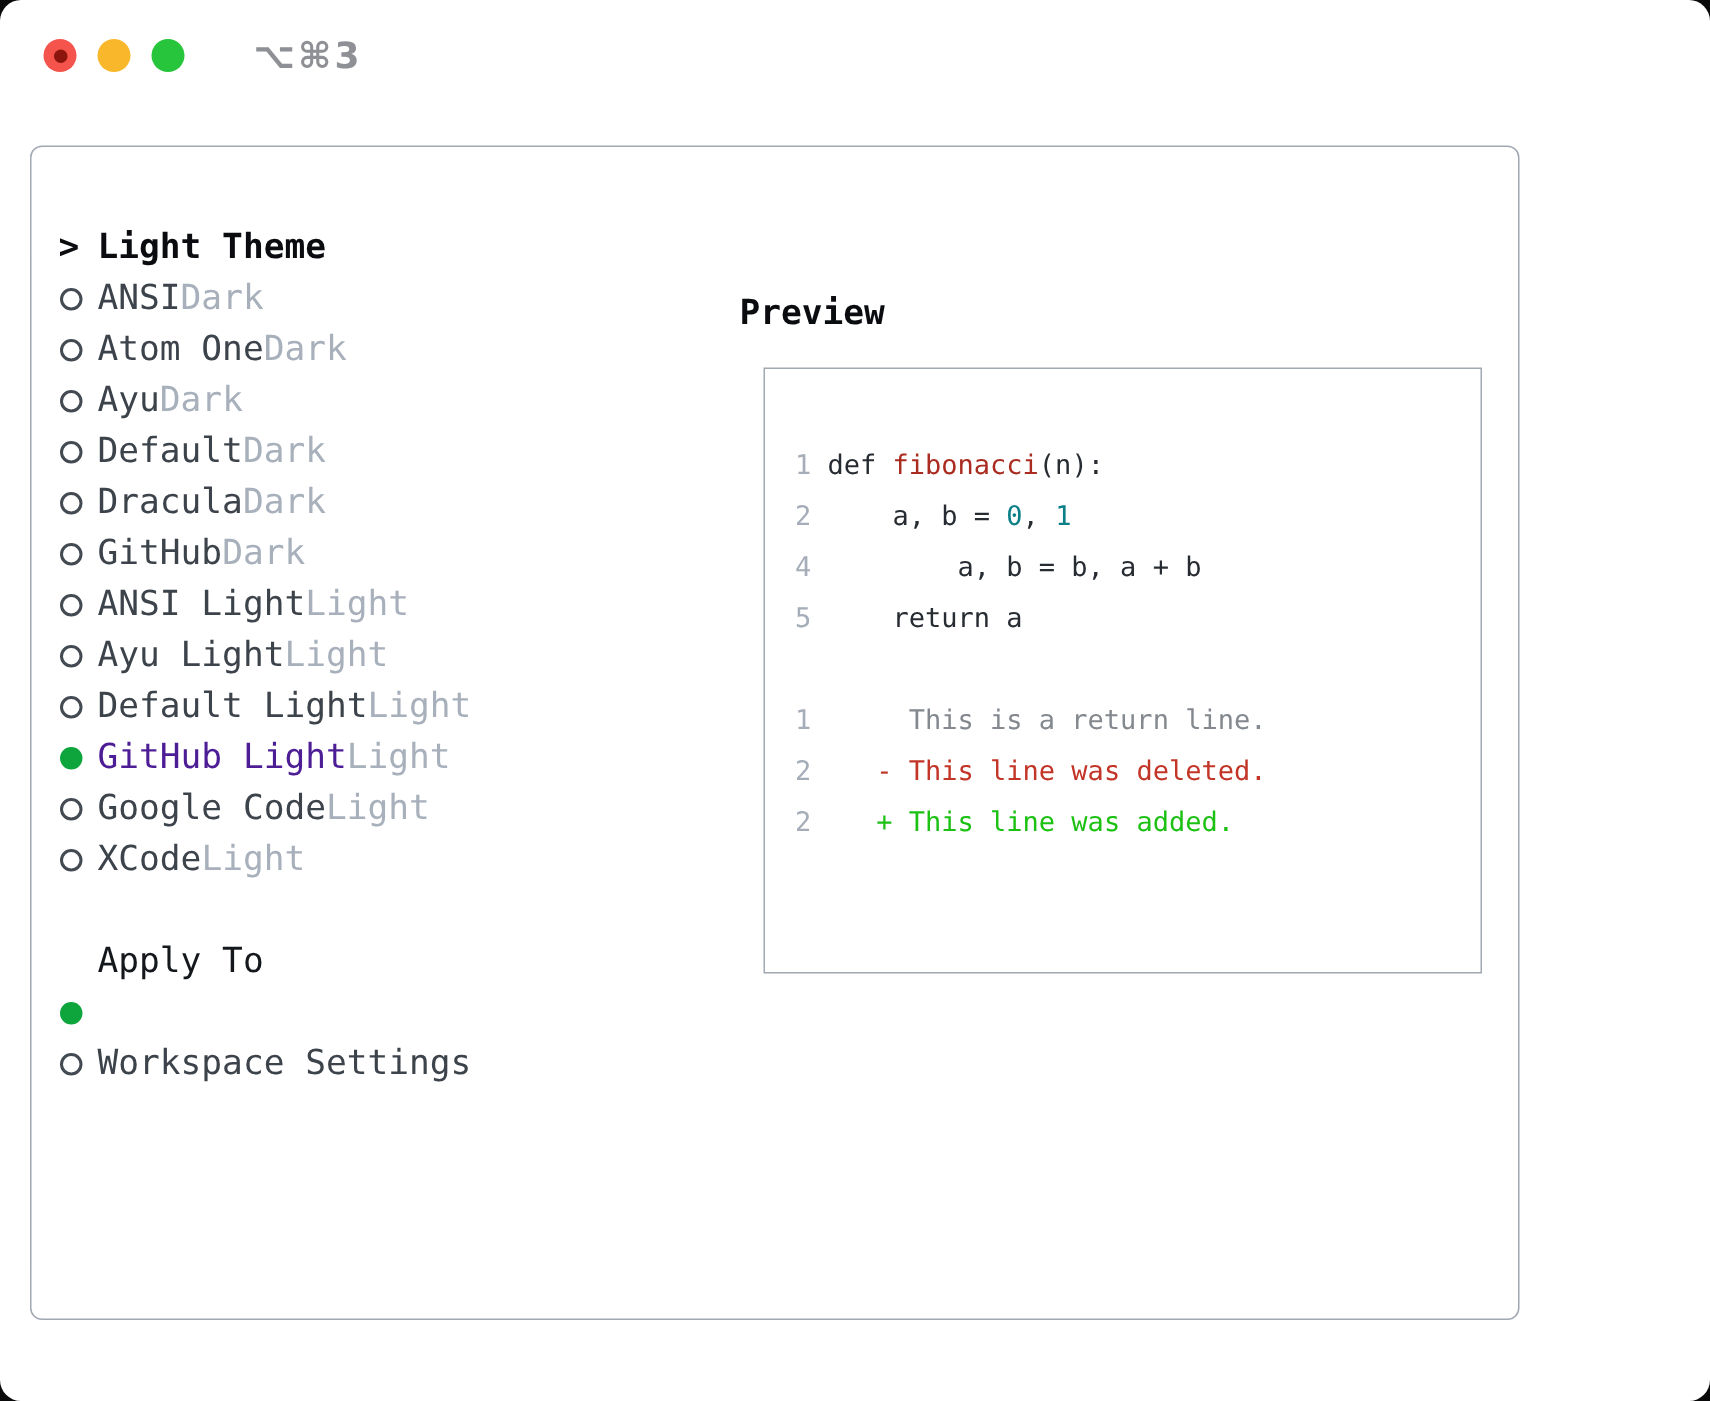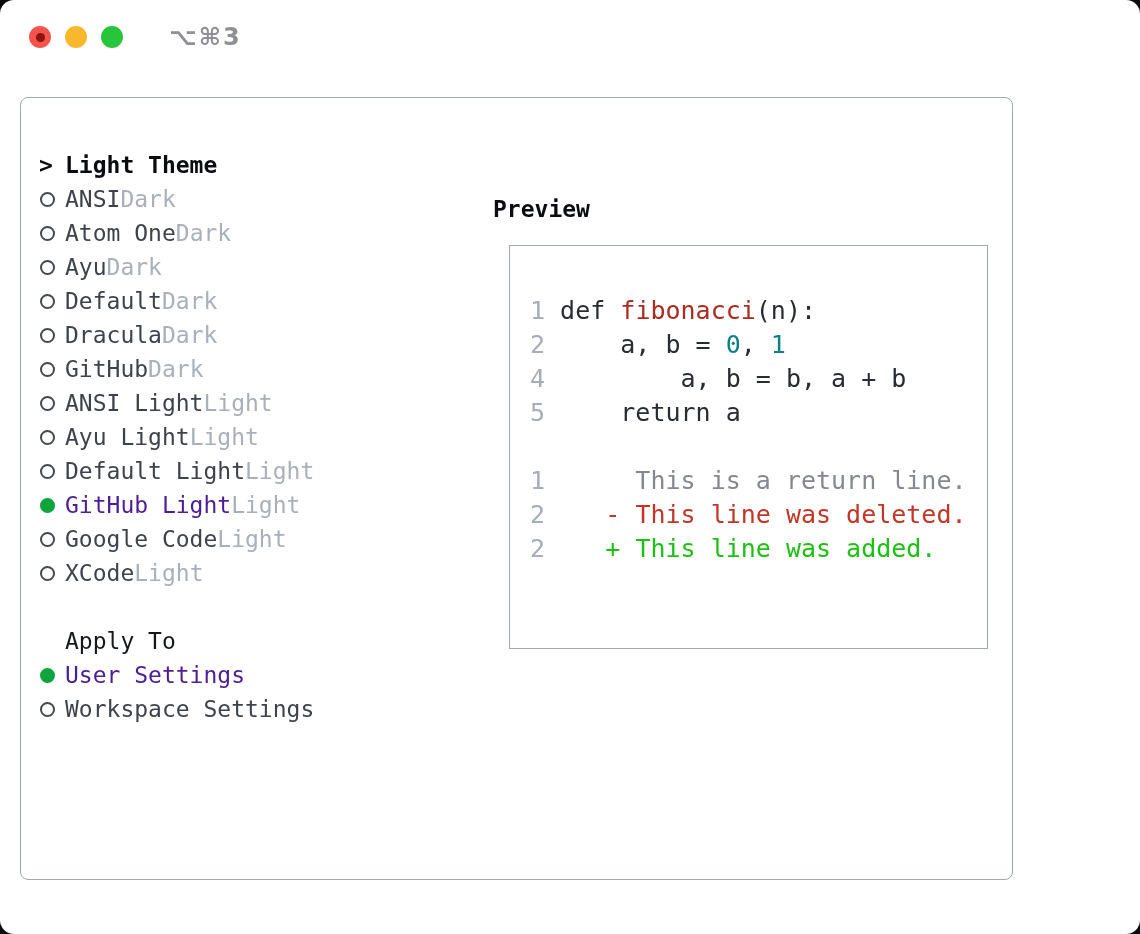--- a/index.html
+++ b/index.html
@@ -58,21 +58,21 @@
     white-space:normal;line-height:34px;
   }
   
   .preview-panel{position:absolute;left:472px;top:50px;width:500px;margin-top:44px;}
   .preview-hdr{font-size:23px;line-height:34px;font-weight:bold;color:#0a0c0f;}
   .preview-box{
     margin-top:19px;margin-left:16px;width:479px;height:404px;
     border:1.5px solid #a0a8b2;box-sizing:border-box;
     padding:14px 0 0 20px;overflow:hidden;background:#fff;
   }
-  .code-row{white-space:pre;font-size:25px;line-height:34px;min-height:34px;color:#272c33;}
+  .code-row{white-space:pre;font-size:18px;line-height:34px;min-height:34px;color:#272c33;}
   .ln{color:#a4adb8;}
   .seg-p{color:#272c33;}
   .seg-fn{color:#aa2c20;}
   .seg-nm{color:#0b7f86;}
   .seg-bi{color:#2093c9;}
   .seg-ctx{color:#83898f;}
   .seg-del{color:#c23527;}
   .seg-add{color:#1cc114;}
 </style>
 </head>
@@ -111,21 +111,21 @@
           <div class="row"><span class="marker-cell"><span class="circle"></span></span><span class="t-name">Google Code</span> <span class="variant">Light</span></div>
           <div class="row"><span class="marker-cell"><span class="circle"></span></span><span class="t-name">XCode</span> <span class="variant">Light</span></div>
         </div>
 
       <div class="row apply-hdr">
         <span class="marker-cell"></span>
         <span class="label">Apply To</span>
       </div>
 
       <div>
-          <div class="row sel"><span class="marker-cell"><span class="circle filled"></span></span><span class="t-name">User Settings</span></div>
+          <div class="row sel"><span class="marker-cell"><span class="circle filled"></span></span></div>
           <div class="row"><span class="marker-cell"><span class="circle"></span></span><span class="t-name">Workspace Settings</span></div>
         </div>
 
     </div>
 
     <div class="preview-panel">
       <div class="preview-hdr">Preview</div>
       <div class="preview-box">
           <div class="code-row"><span class="ln"></span></div>
           <div class="code-row"><span class="ln">1</span><span class="seg-p"> def </span><span class="seg-fn">fibonacci</span><span class="seg-p">(n):</span></div>

